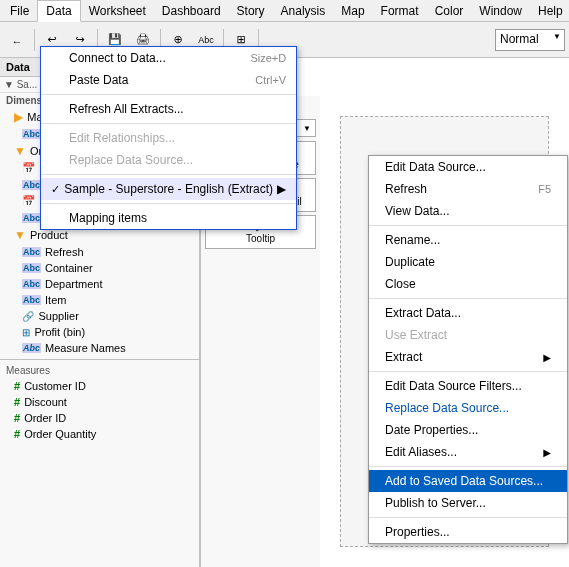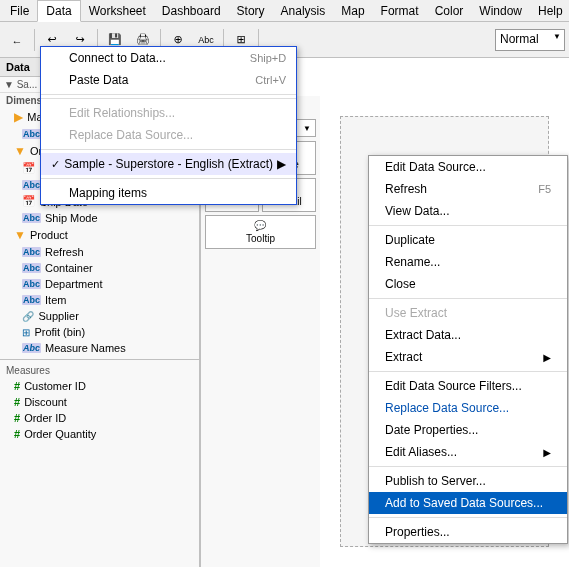--- a/index.html
+++ b/index.html
@@ -445,27 +445,30 @@
           <span>Drop field here</span>
         </div>
       </div>
     </div>
   </div>
 </div>
 
 <div class="data-dropdown">
   <div class="menu-item">
     <span>Connect to Data...</span>
-    <span class="shortcut">Ship+D</span>
+    <span class="shortcut">Size+D</span>
   </div>
   <div class="menu-item">
     <span>Paste Data</span>
     <span class="shortcut">Ctrl+V</span>
   </div>
   <div class="menu-sep"></div>
+  <div class="menu-item">
+    <span>Refresh All Extracts...</span>
+  </div>
   <div class="menu-sep"></div>
   <div class="menu-item disabled">
     <span>Edit Relationships...</span>
   </div>
   <div class="menu-item disabled">
     <span>Replace Data Source...</span>
   </div>
   <div class="menu-sep"></div>
   <div class="menu-item active-source" style="display:flex; align-items:center; gap:4px;">
     <span style="font-size:11px;">✓</span>
@@ -484,57 +487,57 @@
   </div>
   <div class="menu-item">
     <span>Refresh</span>
     <span class="shortcut">F5</span>
   </div>
   <div class="menu-item">
     <span>View Data...</span>
   </div>
   <div class="menu-sep"></div>
   <div class="menu-item">
+    <span>Rename...</span>
+  </div>
+  <div class="menu-item">
     <span>Duplicate</span>
   </div>
   <div class="menu-item">
-    <span>Rename...</span>
-  </div>
-  <div class="menu-item">
     <span>Close</span>
   </div>
   <div class="menu-sep"></div>
+  <div class="menu-item">
+    <span>Extract Data...</span>
+  </div>
   <div class="menu-item disabled">
     <span>Use Extract</span>
   </div>
   <div class="menu-item">
-    <span>Extract Data...</span>
-  </div>
-  <div class="menu-item">
     <span>Extract</span>
     <span class="arrow">▶</span>
   </div>
   <div class="menu-sep"></div>
   <div class="menu-item">
     <span>Edit Data Source Filters...</span>
   </div>
   <div class="menu-item" style="color:#0050b0;">
     <span>Replace Data Source...</span>
   </div>
   <div class="menu-item">
     <span>Date Properties...</span>
   </div>
   <div class="menu-item">
     <span>Edit Aliases...</span>
     <span class="arrow">▶</span>
   </div>
   <div class="menu-sep"></div>
-  <div class="menu-item">
-    <span>Publish to Server...</span>
-  </div>
   <div class="menu-item highlighted">
     <span>Add to Saved Data Sources...</span>
   </div>
+  <div class="menu-item">
+    <span>Publish to Server...</span>
+  </div>
   <div class="menu-sep"></div>
   <div class="menu-item">
     <span>Properties...</span>
   </div>
 </div>
 
 </body></html>

